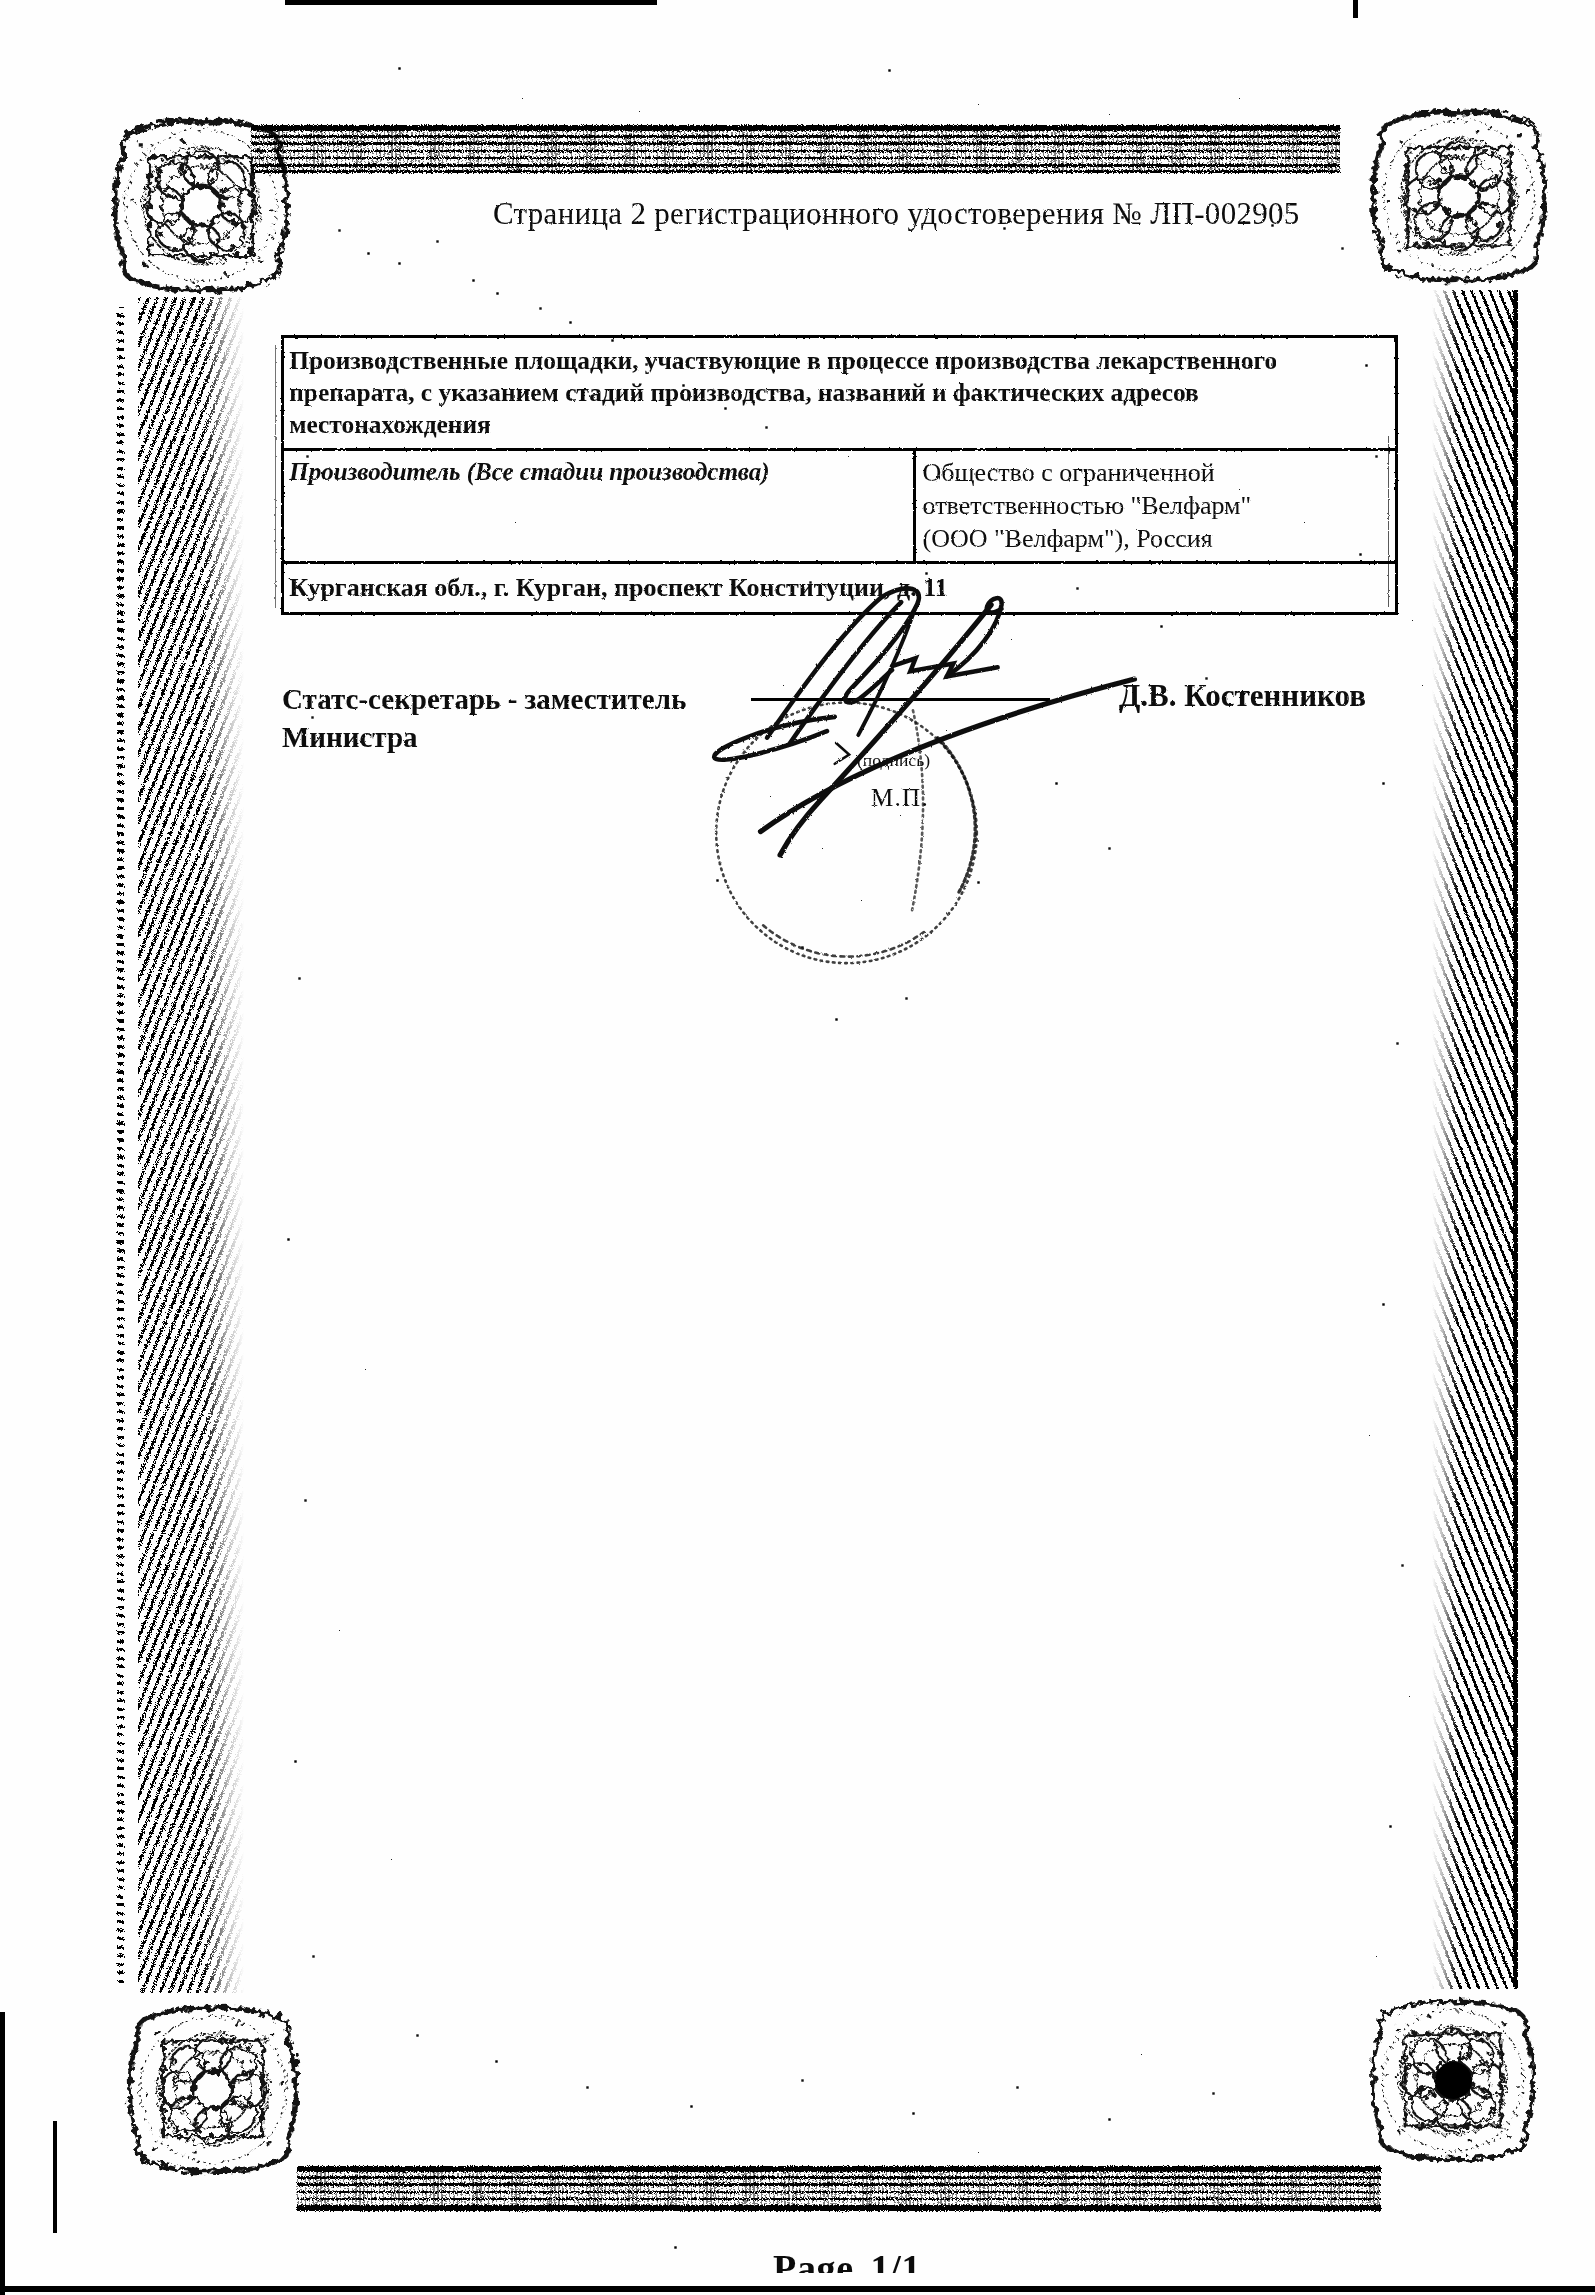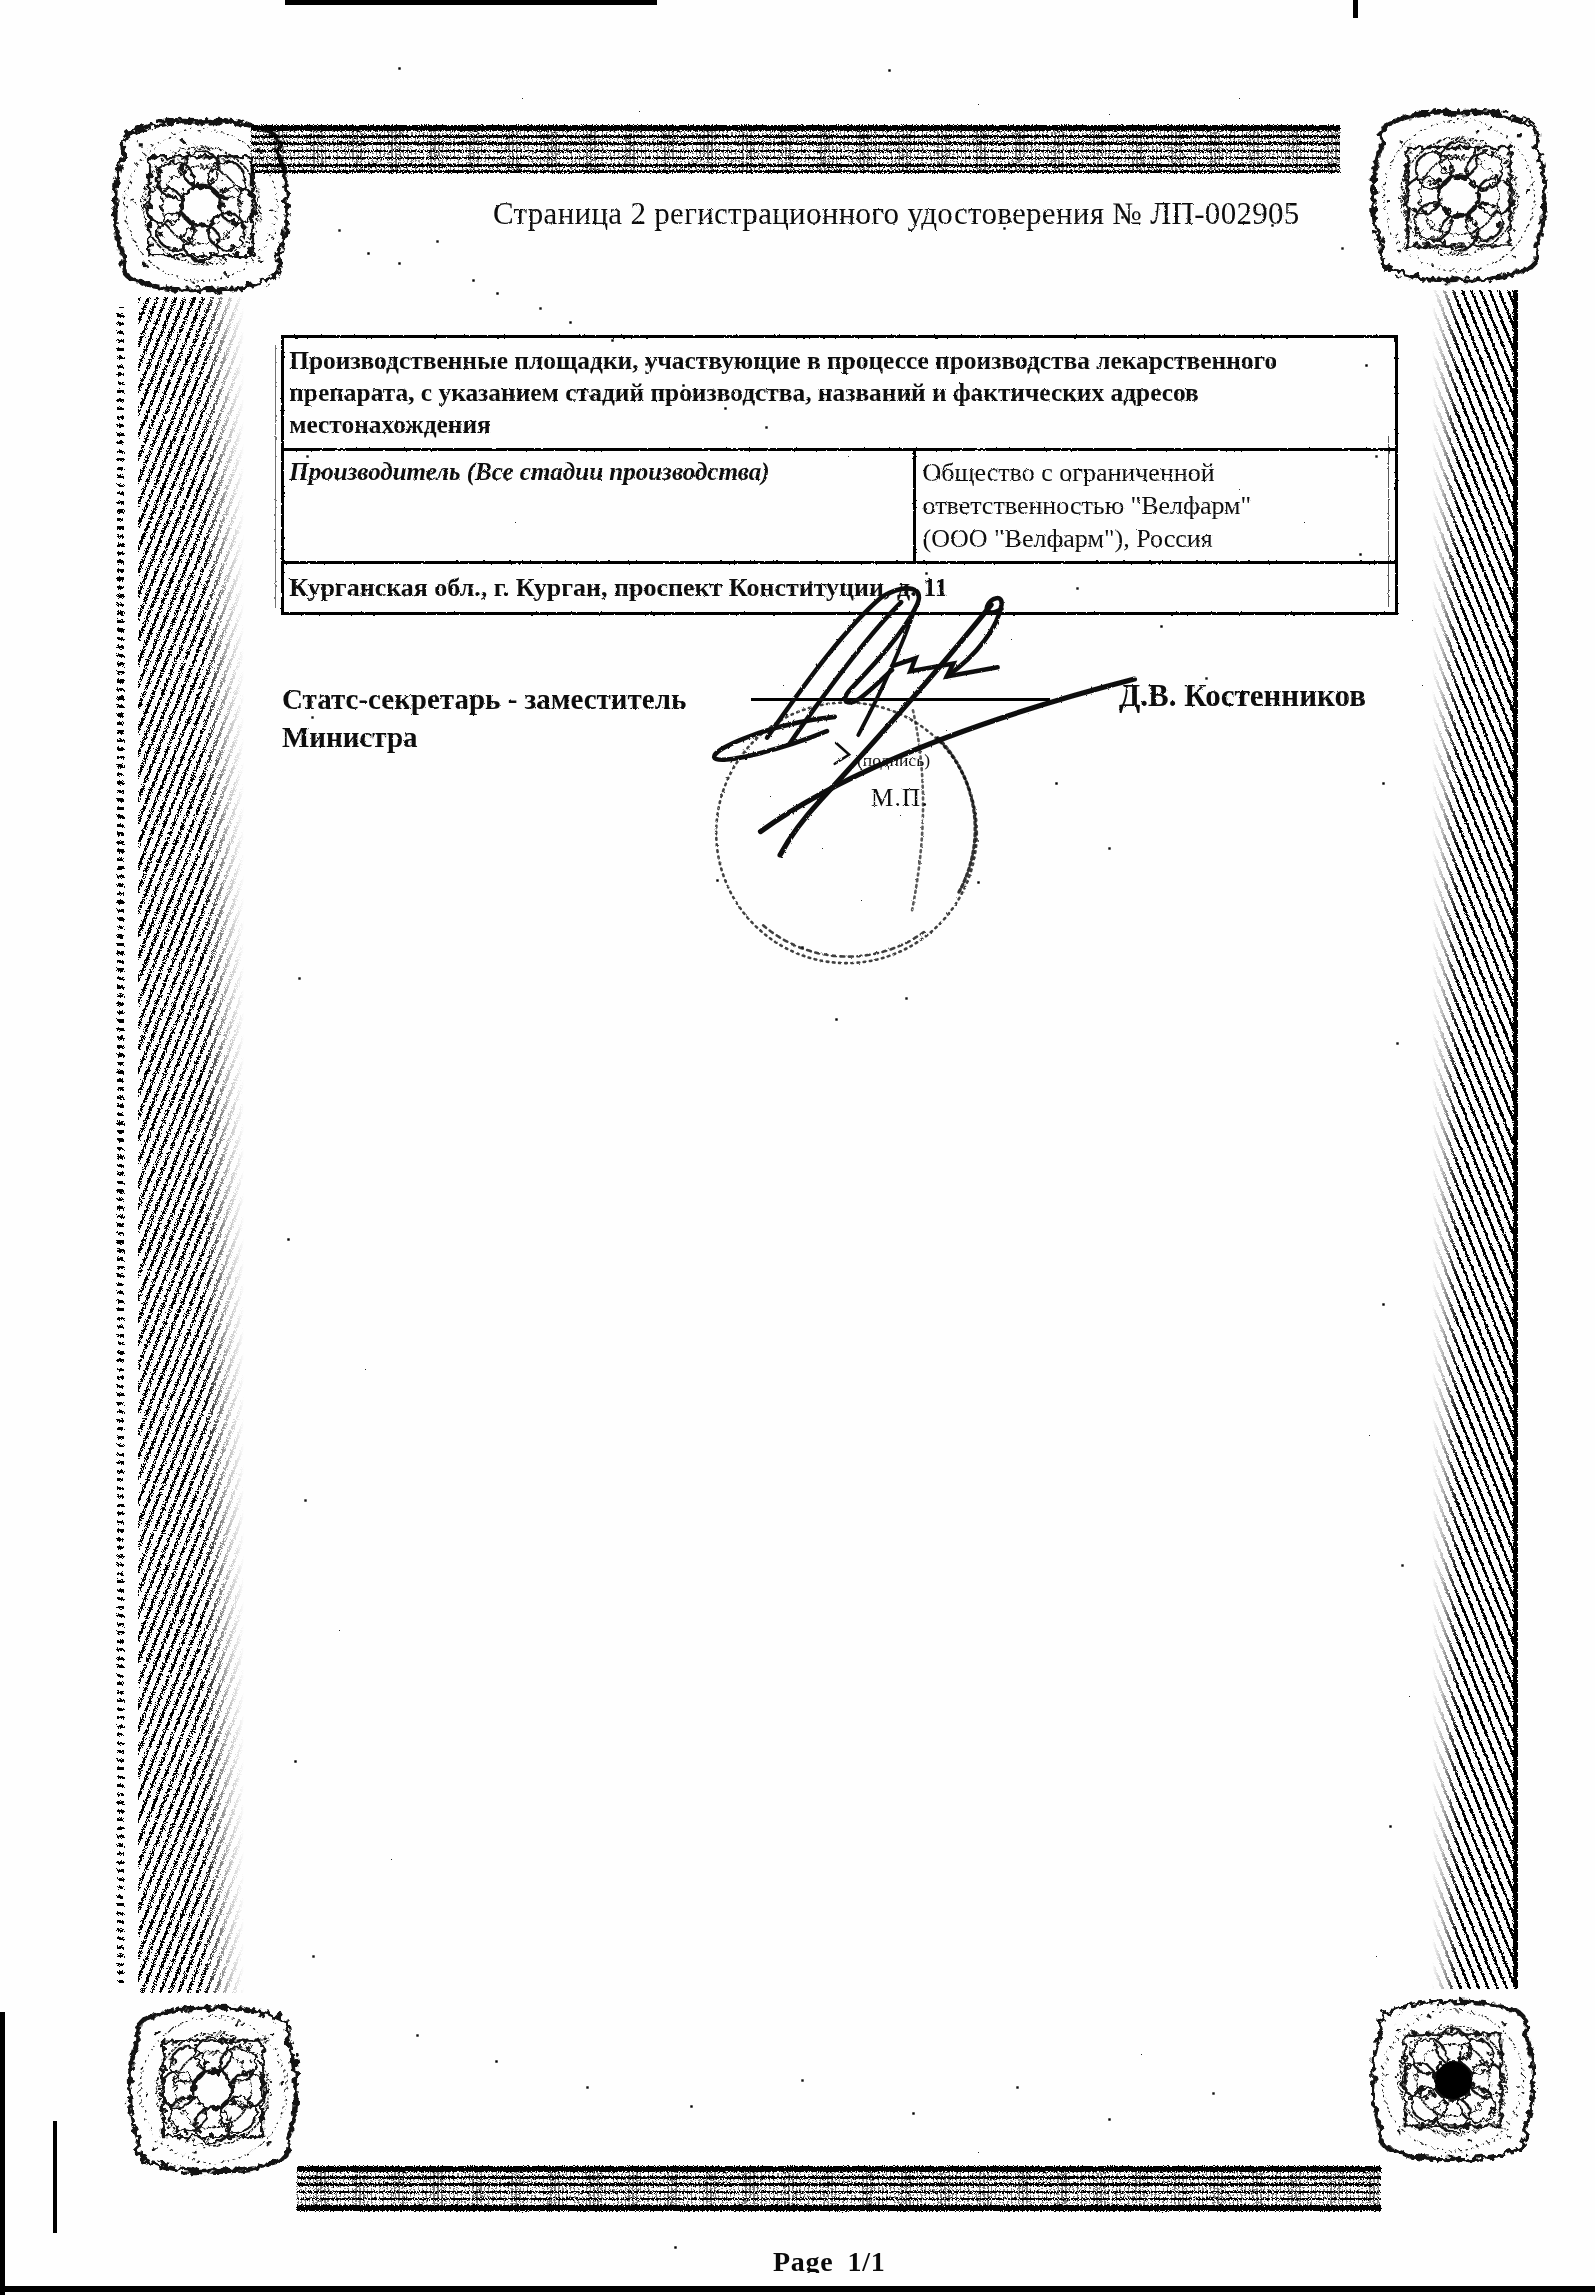--- a/index.html
+++ b/index.html
@@ -53,21 +53,21 @@
   .corner-bl{left:115px;top:1989px;width:196px;height:201px;transform:scaleY(-1);}
   .corner-br{left:1358px;top:1986px;width:190px;height:189px;transform:scale(-1,-1);}
   .ink-dot{position:absolute;left:1435px;top:2062px;width:37px;height:37px;border-radius:50%;background:#000;}
   
   .doc-header{
     position:absolute;left:493px;top:196px;
     font-size:31px;white-space:nowrap;letter-spacing:0.3px;
   }
   .doc-footer{
     position:absolute;left:773px;top:2246px;height:27px;overflow:hidden;
-    font-size:28px;font-weight:bold;word-spacing:6.5px;letter-spacing:0.7px;
+    font-size:38px;font-weight:bold;word-spacing:6.5px;letter-spacing:0.7px;
   }
   
   .reg-table{
     position:absolute;left:281px;top:335px;width:1111px;
     border:3.9px solid #000;
   }
   .reg-table::before{ 
     content:"";position:absolute;left:-9px;top:6.5px;bottom:3.9px;width:1.3px;background:rgba(0,0,0,.55);
   }
   .reg-table::after{ 

